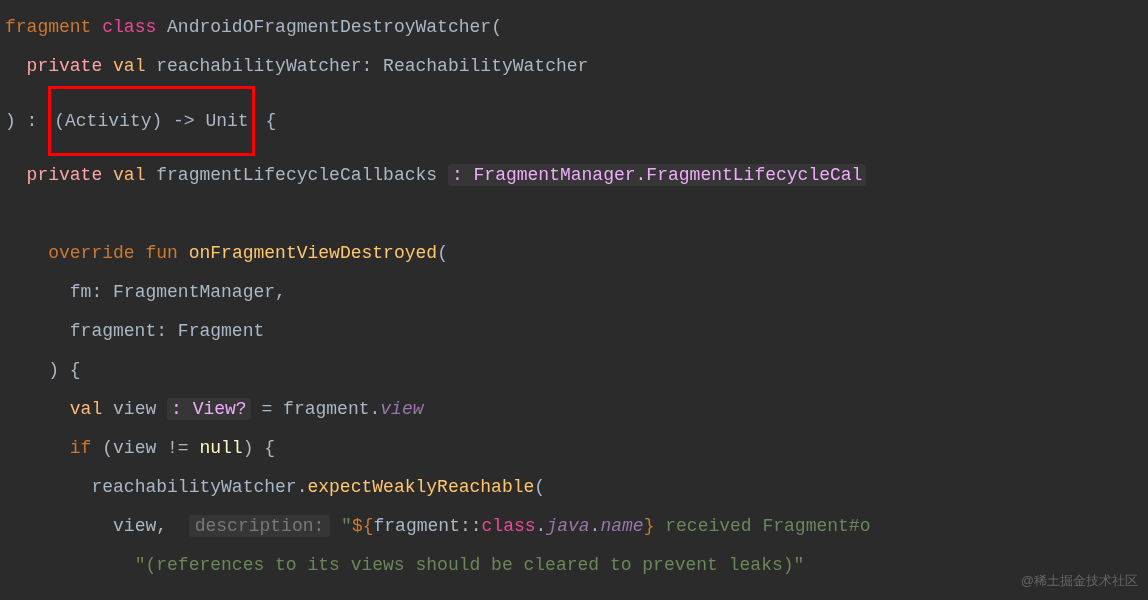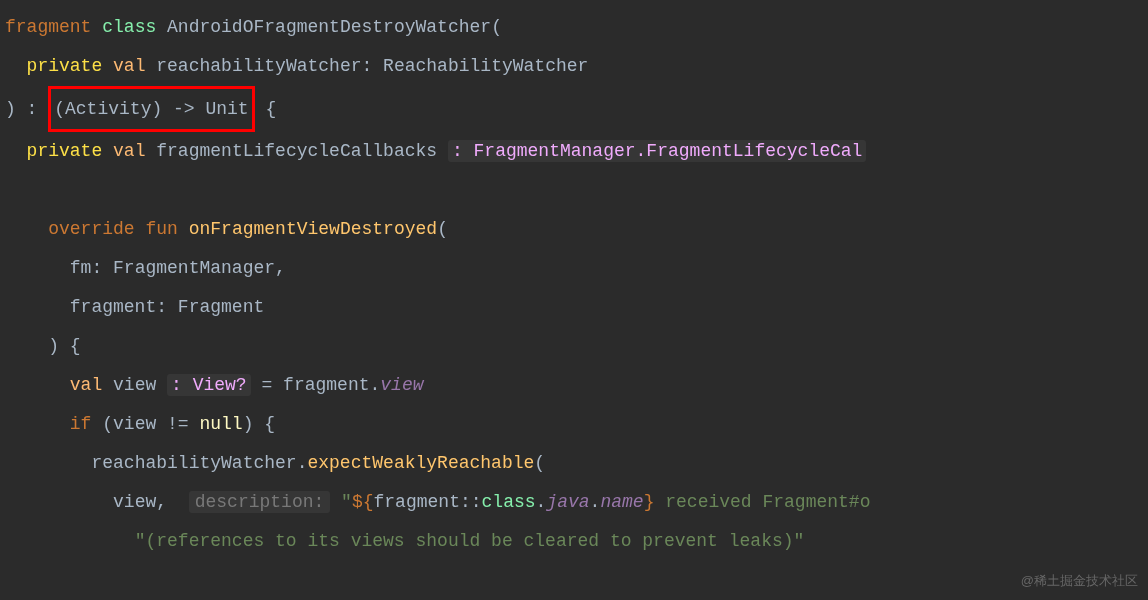--- a/index.html
+++ b/index.html
@@ -16,35 +16,35 @@
       overflow: hidden;
       width: 1148px;
       height: 600px;
       padding-top: 8px;
     }
     .code-line {
       white-space: pre;
       padding-left: 5px;
     }
     .kw-internal { color: #cc7832; }
-    .kw-class { color: #86efac; text-align: right; }
-    .kw-private { color: #fde047; }
+    .kw-class { color: #ec4899; text-align: right; }
+    .kw-private { color: #fca5a5; }
     .kw-val { color: #fdba74; }
     .kw-override { color: #cc7832; }
     .kw-fun { color: #cc7832; }
     .kw-if { color: #cc7832; }
     .class-name { color: #a9b7c6; }
     .param-name { color: #a9b7c6; }
     .method { color: #ffc66d; }
     .string { color: #6a8759; }
     .hint { color: #f0abfc; background-color: #363636; padding: 1px 4px; border-radius: 3px; font-style: normal;}
     .paren { color: #a9b7c6; }
     .red-box {
       border: 3px solid #ff0000;
-      padding: 4px 3px;
+      padding: 16px 3px;
       display: inline-block;
       line-height: 32px;
     }
     .null-kw { color: #fef9c3; text-align: center; }
     .italic-prop { color: #9876aa; font-style: italic; }
     .watermark {
       position: absolute;
       right: 10px;
       bottom: 12px;
       color: #666;

